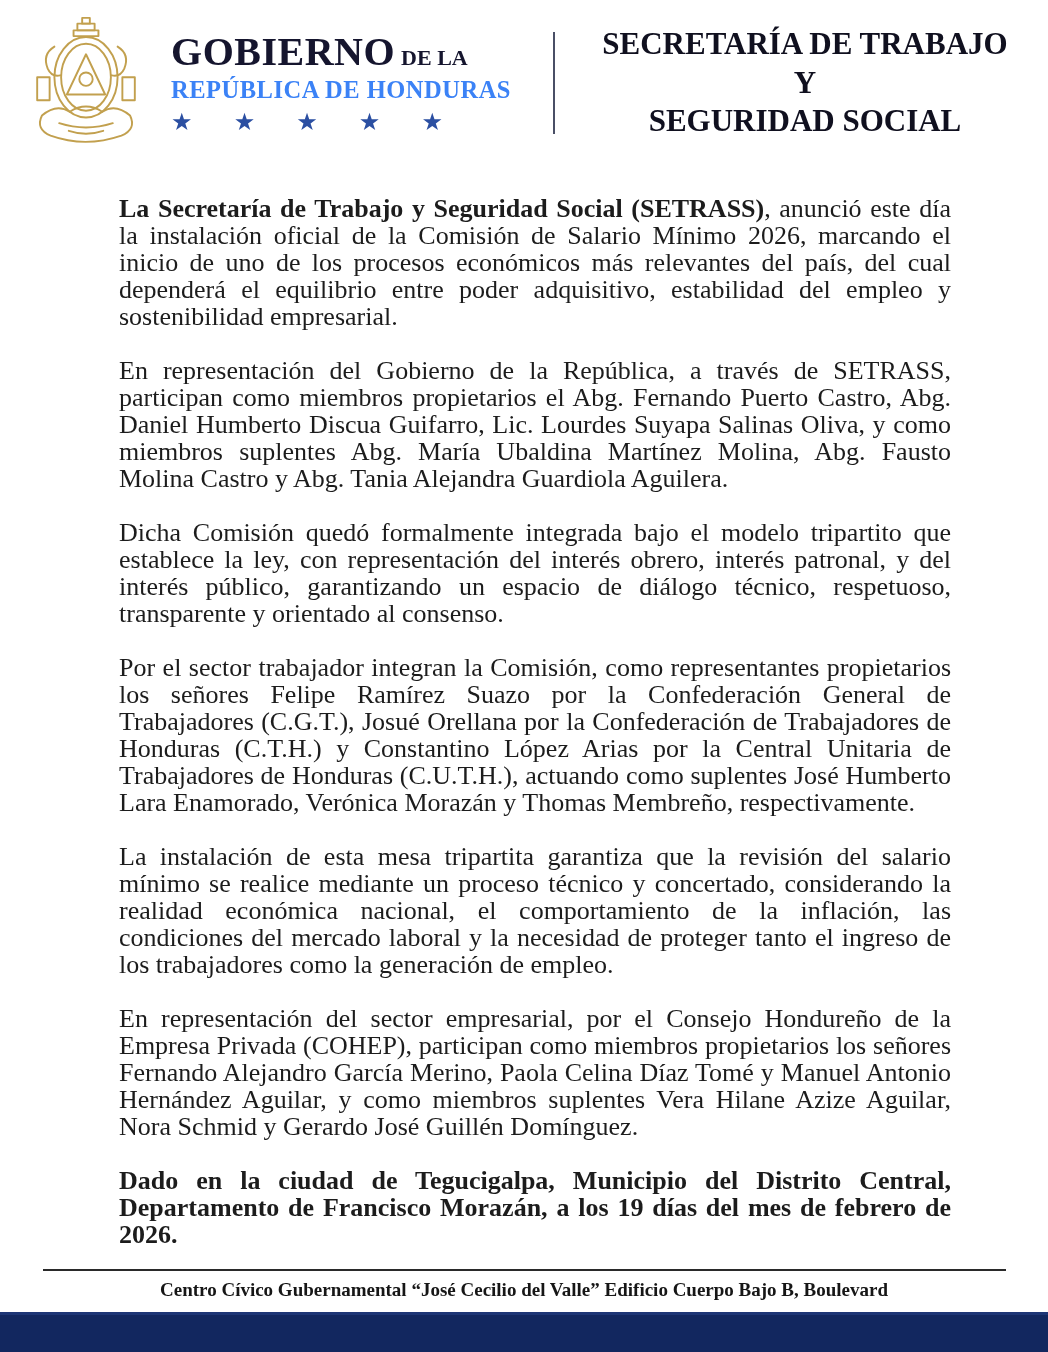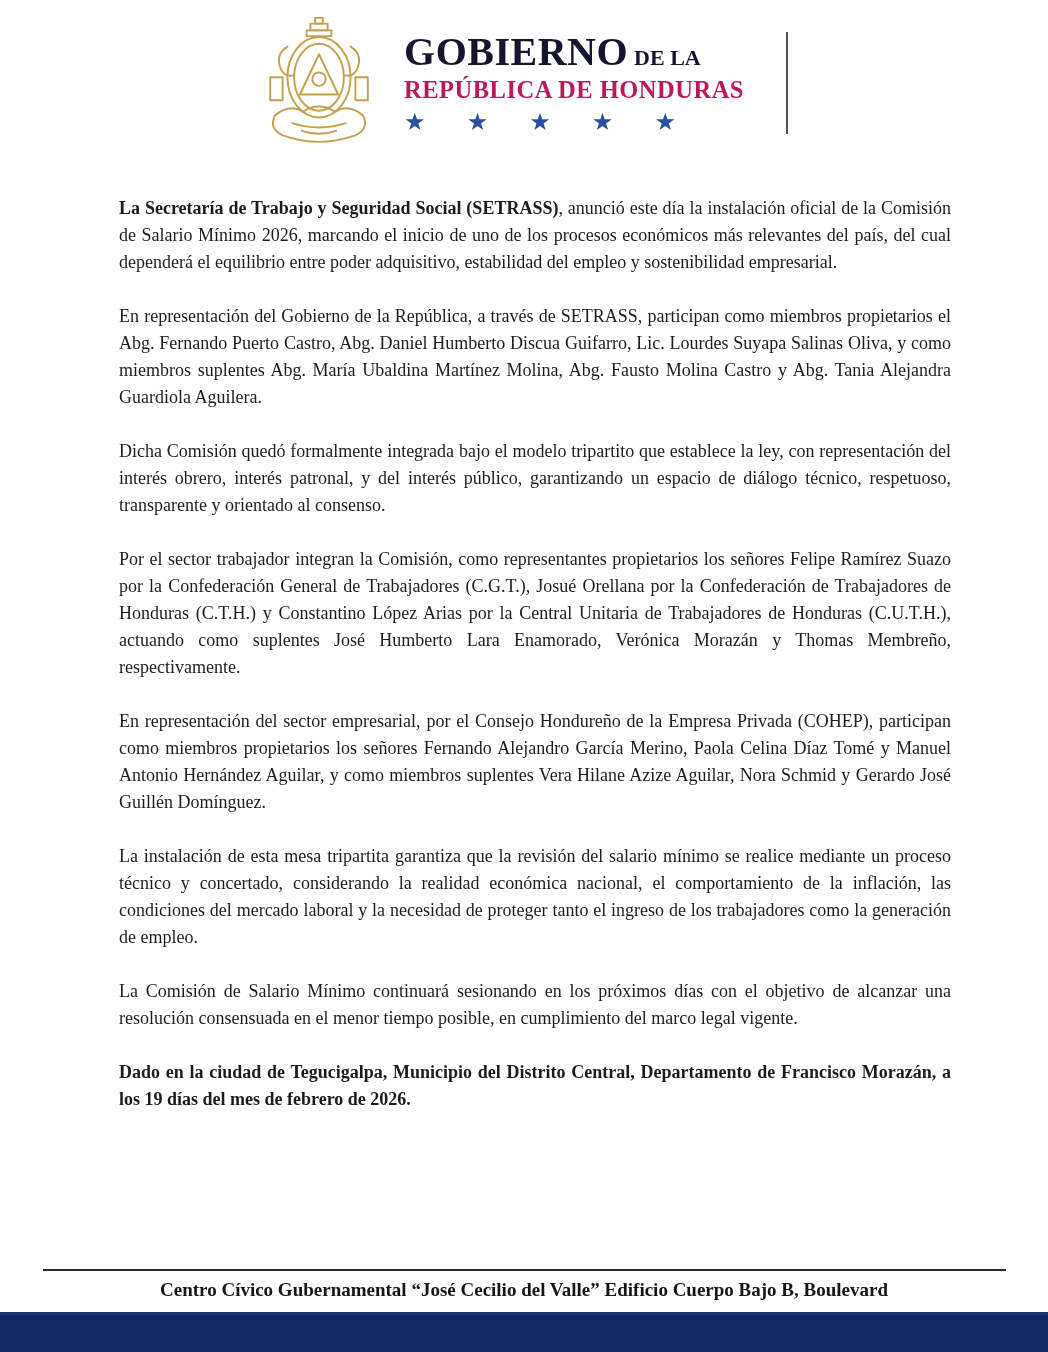--- a/index.html
+++ b/index.html
@@ -36,21 +36,21 @@
     font-weight: bold;
     color: #15152e;
     line-height: 1;
     white-space: nowrap;
   }
   .gob-line1 .big { font-size: 40px; letter-spacing: 0.5px; }
   .gob-line1 .small { font-size: 22px; margin-left: 6px; }
   .gob-line2 {
     font-weight: bold;
     font-size: 24.5px;
-    color: #be185d;
+    color: #3b82f6;
     letter-spacing: 0.5px;
     margin-top: 4px;
     white-space: nowrap;
   }
   .stars-row {
     width: 272px;
     display: flex;
     justify-content: space-between;
     margin-top: 6px;
     color: #2b4fa2;
@@ -86,21 +86,21 @@
     letter-spacing: 0.3px;
   }
   .doc-subtitle {
     text-align: center;
     font-weight: bold;
     font-size: 20px;
     margin-top: 40px;
   }
   .doc-body { margin-top: 45px; }
   .doc-body p {
-    font-size: 18px;
+    font-size: 26px;
     line-height: 27px;
     text-align: justify;
     margin-bottom: 27px;
   }
   .doc-body p.dated {
     font-weight: bold;
     margin-top: 13px;
   }
   .lead-bold { font-weight: bold; }
 
@@ -166,32 +166,35 @@
       <span>★</span>
       <span>★</span>
       <span>★</span>
       <span>★</span>
       <span>★</span>
     </div>
   </div>
 
   <div class="header-divider"></div>
 
+  <div class="secretaria-block">
+    <div>SECRETARÍA DE TRABAJO Y</div>
+    <div>SEGURIDAD SOCIAL</div>
+  </div>
 </div>
 
 <div class="doc">
 
   <div class="doc-body">
     <p><span class="lead-bold">La Secretaría de Trabajo y Seguridad Social (SETRASS)</span><span>, anunció este día la instalación oficial de la Comisión de Salario Mínimo 2026, marcando el inicio de uno de los procesos económicos más relevantes del país, del cual dependerá el equilibrio entre poder adquisitivo, estabilidad del empleo y sostenibilidad empresarial.</span></p>
     <p>En representación del Gobierno de la República, a través de SETRASS, participan como miembros propietarios el Abg. Fernando Puerto Castro, Abg. Daniel Humberto Discua Guifarro, Lic. Lourdes Suyapa Salinas Oliva, y como miembros suplentes Abg. María Ubaldina Martínez Molina, Abg. Fausto Molina Castro y Abg. Tania Alejandra Guardiola Aguilera.</p>
     <p>Dicha Comisión quedó formalmente integrada bajo el modelo tripartito que establece la ley, con representación del interés obrero, interés patronal, y del interés público, garantizando un espacio de diálogo técnico, respetuoso, transparente y orientado al consenso.</p>
     <p>Por el sector trabajador integran la Comisión, como representantes propietarios los señores Felipe Ramírez Suazo por la Confederación General de Trabajadores (C.G.T.), Josué Orellana por la Confederación de Trabajadores de Honduras (C.T.H.) y Constantino López Arias por la Central Unitaria de Trabajadores de Honduras (C.U.T.H.), actuando como suplentes José Humberto Lara Enamorado, Verónica Morazán y Thomas Membreño, respectivamente.</p>
+    <p>La instalación de esta mesa tripartita garantiza que la revisión del salario mínimo se realice mediante un proceso técnico y concertado, considerando la realidad económica nacional, el comportamiento de la inflación, las condiciones del mercado laboral y la necesidad de proteger tanto el ingreso de los trabajadores como la generación de empleo.</p>
     <p>En representación del sector empresarial, por el Consejo Hondureño de la Empresa Privada (COHEP), participan como miembros propietarios los señores Fernando Alejandro García Merino, Paola Celina Díaz Tomé y Manuel Antonio Hernández Aguilar, y como miembros suplentes Vera Hilane Azize Aguilar, Nora Schmid y Gerardo José Guillén Domínguez.</p>
-    <p>La instalación de esta mesa tripartita garantiza que la revisión del salario mínimo se realice mediante un proceso técnico y concertado, considerando la realidad económica nacional, el comportamiento de la inflación, las condiciones del mercado laboral y la necesidad de proteger tanto el ingreso de los trabajadores como la generación de empleo.</p>
-    <p>La Comisión de Salario Mínimo continuará sesionando en los próximos días con el objetivo de alcanzar una resolución consensuada en el menor tiempo posible, en cumplimiento del marco legal vigente.</p>
     <p class="dated">Dado en la ciudad de Tegucigalpa, Municipio del Distrito Central, Departamento de Francisco Morazán, a los 19 días del mes de febrero de 2026.</p>
   </div>
 </div>
 
 <div class="footer">
   <hr class="footer-rule">
   <div class="footer-address">
     <div>Centro Cívico Gubernamental “José Cecilio del Valle” Edificio Cuerpo Bajo B, Boulevard</div>
   </div>
   <div class="footer-bar"></div>

